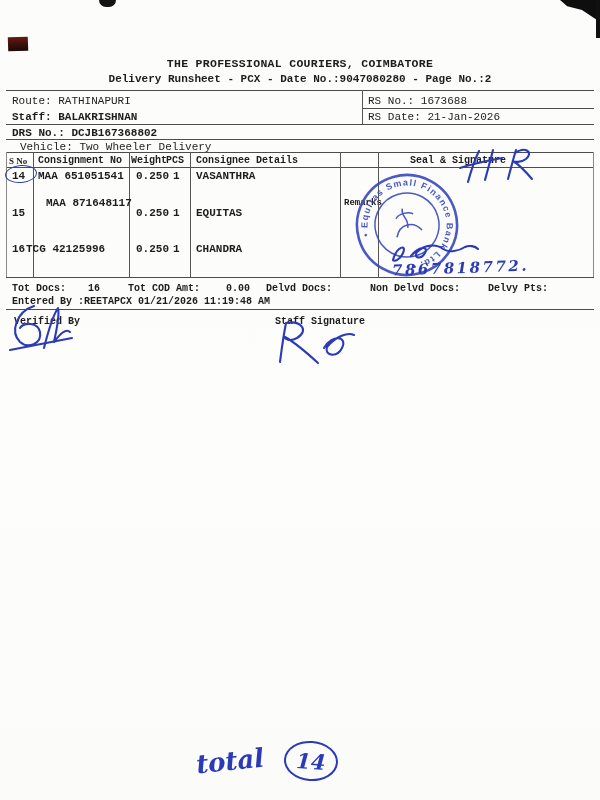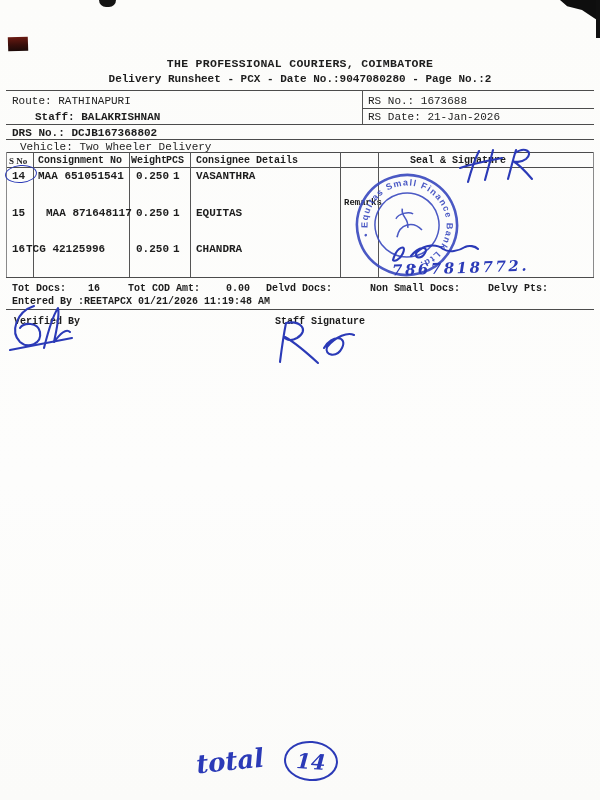--- a/index.html
+++ b/index.html
@@ -43,21 +43,21 @@
 
   <div class="t center" style="top:57px;font-size:11.5px;letter-spacing:.3px;">THE PROFESSIONAL COURIERS, COIMBATORE</div>
   <div class="t center" style="top:73px;font-size:11px;">Delivery Runsheet - PCX - Date No.:9047080280 - Page No.:2</div>
 
   <div class="hline" style="left:6px;top:90px;width:588px;"></div>
   <div class="vline" style="left:362px;top:90px;height:34px;"></div>
   <div class="hline" style="left:362px;top:108px;width:232px;"></div>
 
   <span class="t norm" style="left:12px;top:95px;">Route: RATHINAPURI</span>
   <span class="t norm" style="left:368px;top:95px;">RS No.: 1673688</span>
-  <span class="t" style="left:12px;top:111px;margin-left:23px;">Staff: BALAKRISHNAN</span>
+  <span class="t" style="left:12px;top:111px;">Staff: BALAKRISHNAN</span>
   <span class="t norm" style="left:368px;top:111px;">RS Date: 21-Jan-2026</span>
 
   <div class="hline" style="left:6px;top:124px;width:588px;"></div>
   <span class="t" style="left:12px;top:127px;">DRS No.: DCJB167368802</span>
   <div class="hline" style="left:6px;top:139px;width:588px;"></div>
   <span class="t norm" style="left:20px;top:141px;">Vehicle: Two Wheeler Delivery</span>
 
   <div class="hline" style="left:6px;top:152px;width:588px;"></div>
   <span class="t sz9" style="left:9px;top:156px;font-family:Liberation Serif, serif;">S No</span>
   <span class="t sz10" style="left:38px;top:155px;">Consignment No</span>
@@ -78,41 +78,41 @@
 
   <div>
     <span class="t" style="left:12px;top:170px;">14</span>
     <span class="t" style="left:38px;top:170px;">MAA 651051541</span>
     <span class="t" style="left:136px;top:170px;">0.250</span>
     <span class="t" style="left:173px;top:170px;">1</span>
     <span class="t" style="left:196px;top:170px;">VASANTHRA</span>
   </div>
   <div>
     <span class="t" style="left:12px;top:207px;">15</span>
-    <span class="t" style="left:38px;top:207px;padding-left:8px;">MAA 871648117</span>
+    <span class="t" style="left:38px;top:197px;padding-left:8px;">MAA 871648117</span>
     <span class="t" style="left:136px;top:207px;">0.250</span>
     <span class="t" style="left:173px;top:207px;">1</span>
     <span class="t" style="left:196px;top:207px;">EQUITAS</span>
   </div>
   <div>
     <span class="t" style="left:12px;top:243px;">16</span>
     <span class="t" style="left:26px;top:243px;">TCG 42125996</span>
     <span class="t" style="left:136px;top:243px;">0.250</span>
     <span class="t" style="left:173px;top:243px;">1</span>
     <span class="t" style="left:196px;top:243px;">CHANDRA</span>
   </div>
 
   <div class="hline" style="left:6px;top:277px;width:588px;"></div>
 
   <span class="t sz10" style="left:12px;top:283px;">Tot Docs:</span>
   <span class="t sz10" style="left:88px;top:283px;">16</span>
   <span class="t sz10" style="left:128px;top:283px;">Tot COD Amt:</span>
   <span class="t sz10" style="left:226px;top:283px;">0.00</span>
   <span class="t sz10" style="left:266px;top:283px;">Delvd Docs:</span>
-  <span class="t sz10" style="left:370px;top:283px;">Non Small Docs:</span>
+  <span class="t sz10" style="left:370px;top:283px;">Non Delvd Docs:</span>
   <span class="t sz10" style="left:488px;top:283px;">Delvy Pts:</span>
 
   <span class="t sz10" style="left:12px;top:296px;">Entered By :REETAPCX 01/21/2026 11:19:48 AM</span>
   <div class="hline" style="left:6px;top:309px;width:588px;"></div>
 
   <span class="t sz10" style="left:14px;top:316px;">Verified By</span>
   <span class="t sz10" style="left:275px;top:316px;">Staff Signature</span>
 
   <div class="pen-ellipse" style="left:5px;top:165px;width:32px;height:18px;transform:rotate(-5deg);"></div>
 

